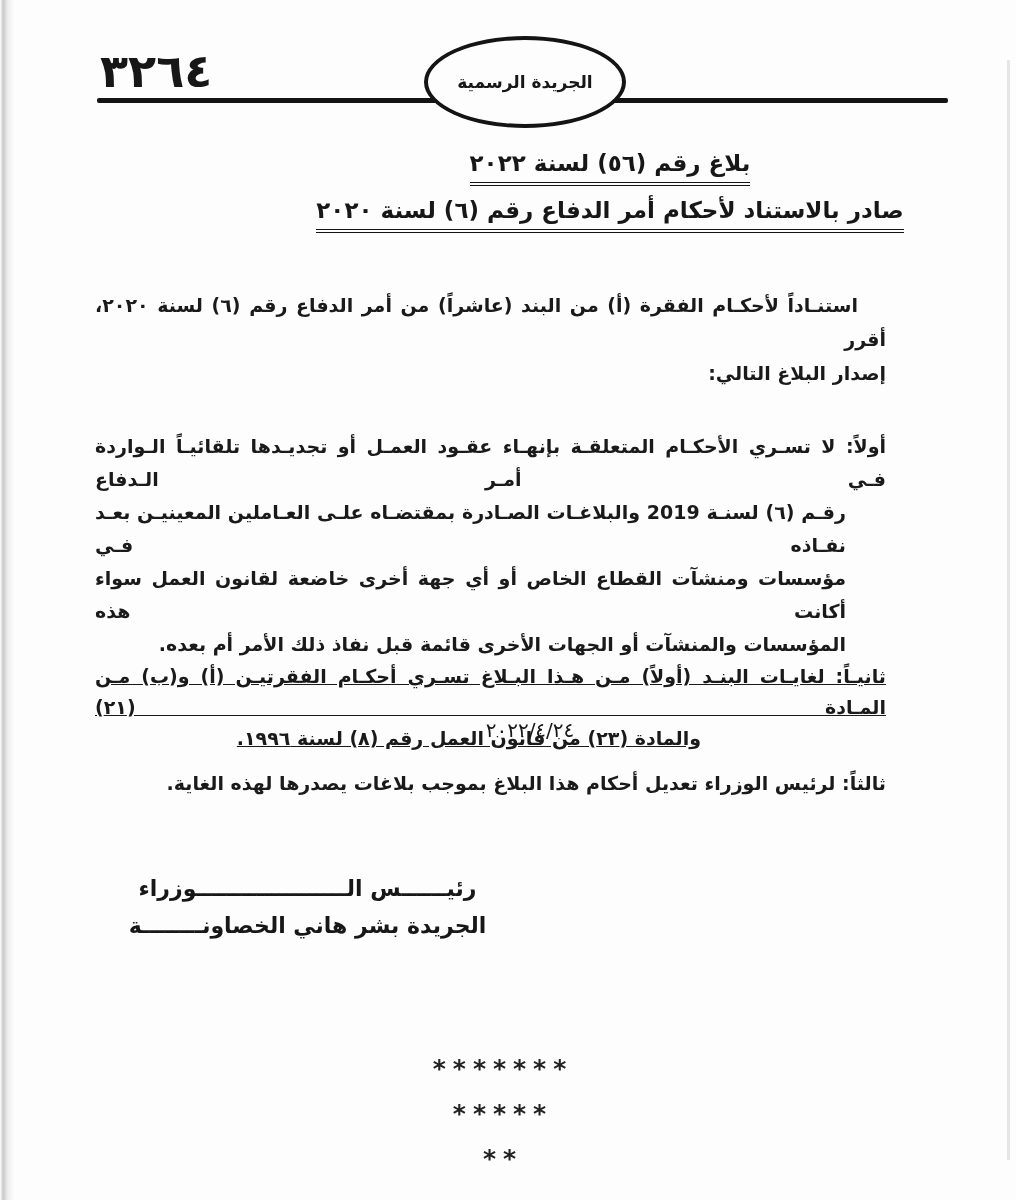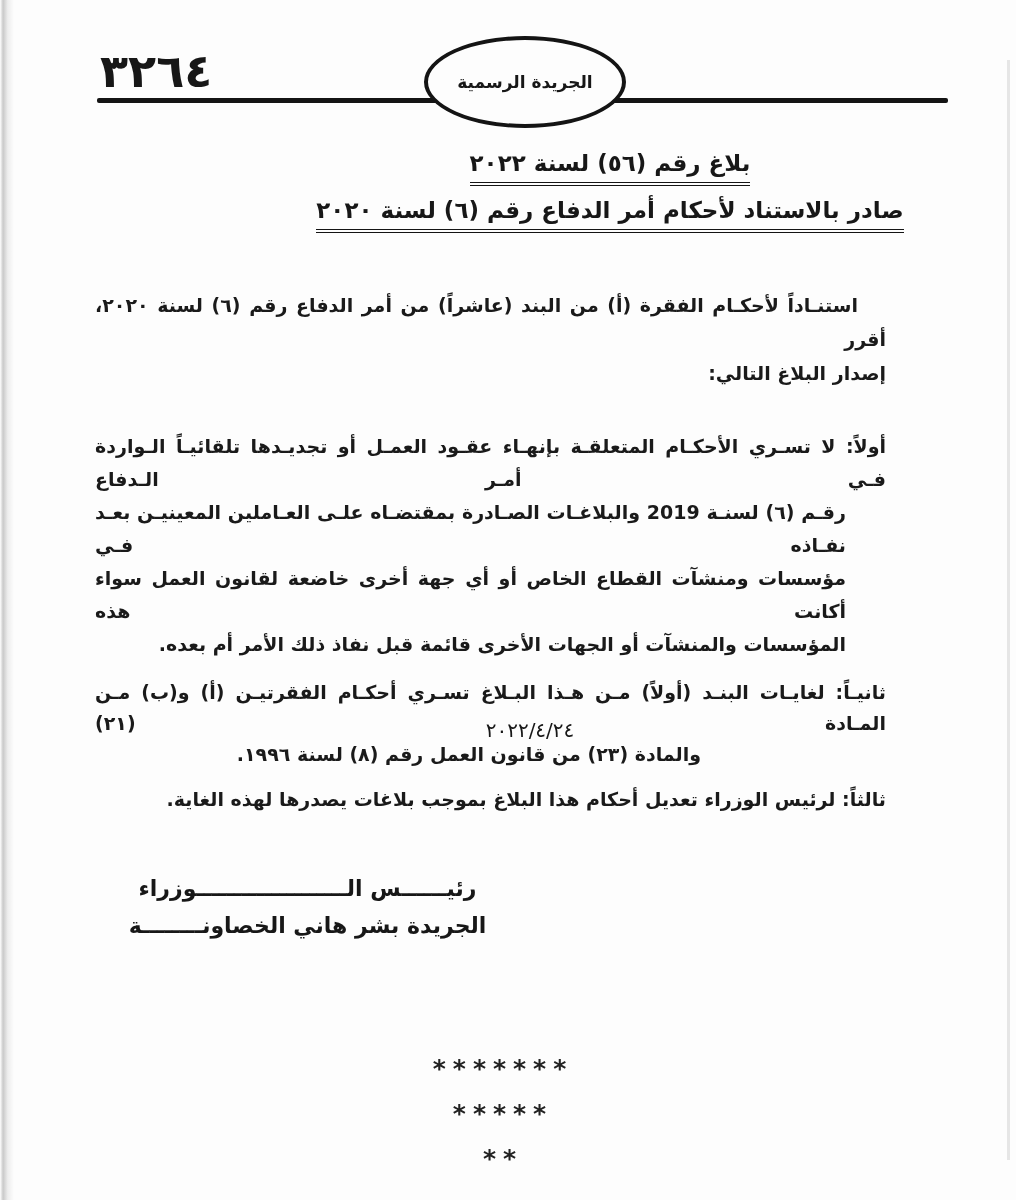--- a/index.html
+++ b/index.html
@@ -52,21 +52,21 @@
     position:absolute;left:95px;top:288px;width:791px;
     direction:rtl;font-size:19px;font-weight:bold;color:#1a1a1a;
   }
   .jline{text-align:justify;text-align-last:justify;}
   .rline{text-align:right;}
   .intro div{line-height:34px;}
   .intro .first{text-indent:28px;}
   .clause{margin-top:0;}
   .clause div{line-height:33px;}
   .c1{margin-top:40px;}
-  .c2{margin-top:16px;}
+  .c2{text-decoration:underline;}
   .c2 div{line-height:31px;}
   .c3{margin-top:13px;}
   .hang{padding-right:40px;}
   .hang-deep{padding-right:185px;}
   
   .doc-date{
     position:absolute;left:44px;right:0;top:718px;
     text-align:center;
   }
   .doc-date span{

